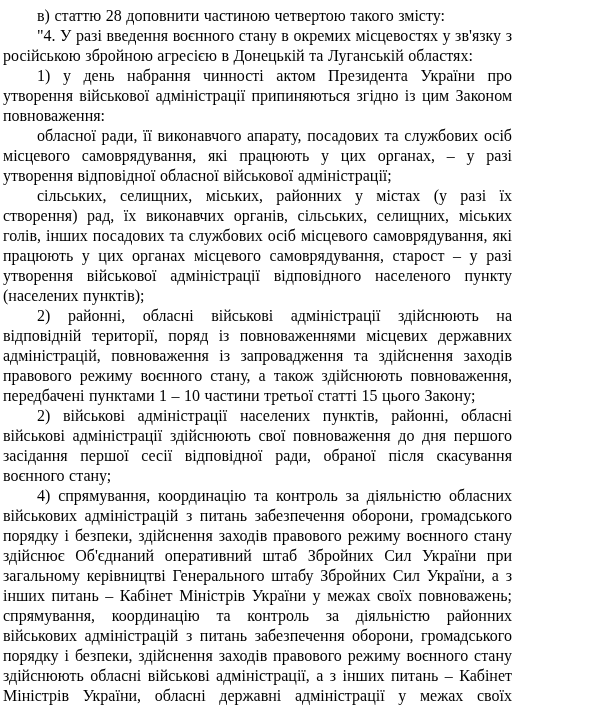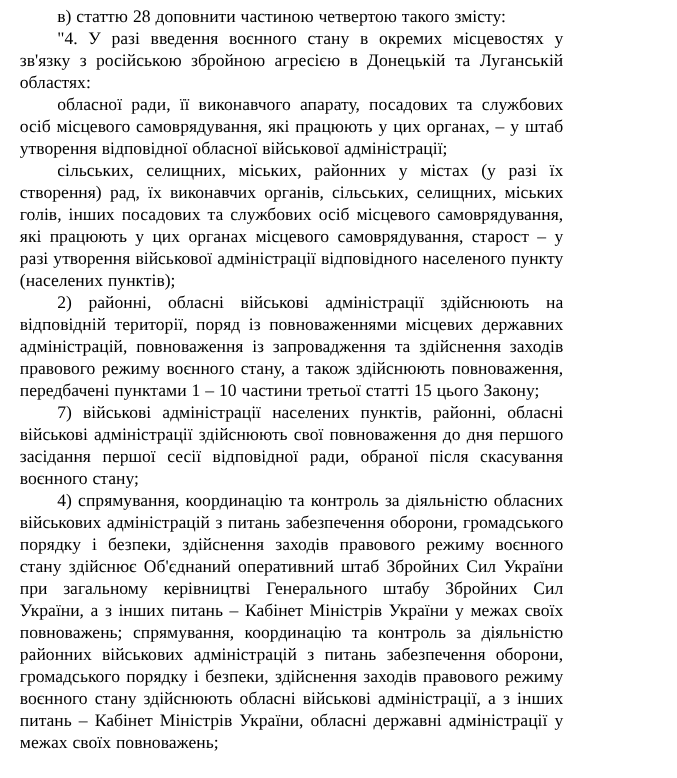--- a/index.html
+++ b/index.html
@@ -4,21 +4,21 @@
 <style>
   html, body {
     margin: 0;
     padding: 0;
     background: #ffffff;
   }
   .page {
     width: 518px;
     height: 707px;
     box-sizing: border-box;
-    padding: 6px 6px 0 18px;
+    padding: 6px 6px 0 3px;
     overflow: hidden;
     background: #ffffff;
     color: #000000;
     font-family: "Liberation Serif", "DejaVu Serif", serif;
     font-size: 16px;
     line-height: 20px;
     text-align: justify;
     -webkit-hyphens: none;
     hyphens: none;
   }
@@ -28,18 +28,19 @@
     text-indent: 34px;
     word-spacing: 0.5px;
   }
 </style>
 </head>
 <body>
 
 <div class="page">
   <p>в) статтю 28 доповнити частиною четвертою такого змісту:</p>
   <p>"4. У разі введення воєнного стану в окремих місцевостях у зв'язку з російською збройною агресією в Донецькій та Луганській областях:</p>
-  <p>обласної ради, її виконавчого апарату, посадових та службових осіб місцевого самоврядування, які працюють у цих органах, – у штаб утворення відповідної обласної військової адміністрації;</p>
+  <p>1) у день набрання чинності актом Президента України про утворення військової адміністрації припиняються згідно із цим Законом повноваження:</p>
+  <p>обласної ради, її виконавчого апарату, посадових та службових осіб місцевого самоврядування, які працюють у цих органах, – у разі утворення відповідної обласної військової адміністрації;</p>
   <p>сільських, селищних, міських, районних у містах (у разі їх створення) рад, їх виконавчих органів, сільських, селищних, міських голів, інших посадових та службових осіб місцевого самоврядування, які працюють у цих органах місцевого самоврядування, старост – у разі утворення військової адміністрації відповідного населеного пункту (населених пунктів);</p>
   <p>2) районні, обласні військові адміністрації здійснюють на відповідній території, поряд із повноваженнями місцевих державних адміністрацій, повноваження із запровадження та здійснення заходів правового режиму воєнного стану, а також здійснюють повноваження, передбачені пунктами 1 – 10 частини третьої статті 15 цього Закону;</p>
-  <p>7) військові адміністрації населених пунктів, районні, обласні військові адміністрації здійснюють свої повноваження до дня першого засідання першої сесії відповідної ради, обраної після скасування воєнного стану;</p>
+  <p>2) військові адміністрації населених пунктів, районні, обласні військові адміністрації здійснюють свої повноваження до дня першого засідання першої сесії відповідної ради, обраної після скасування воєнного стану;</p>
   <p>4) спрямування, координацію та контроль за діяльністю обласних військових адміністрацій з питань забезпечення оборони, громадського порядку і безпеки, здійснення заходів правового режиму воєнного стану здійснює Об'єднаний оперативний штаб Збройних Сил України при загальному керівництві Генерального штабу Збройних Сил України, а з інших питань – Кабінет Міністрів України у межах своїх повноважень; спрямування, координацію та контроль за діяльністю районних військових адміністрацій з питань забезпечення оборони, громадського порядку і безпеки, здійснення заходів правового режиму воєнного стану здійснюють обласні військові адміністрації, а з інших питань – Кабінет Міністрів України, обласні державні адміністрації у межах своїх повноважень;</p>
 </div>
 
 </body></html>

